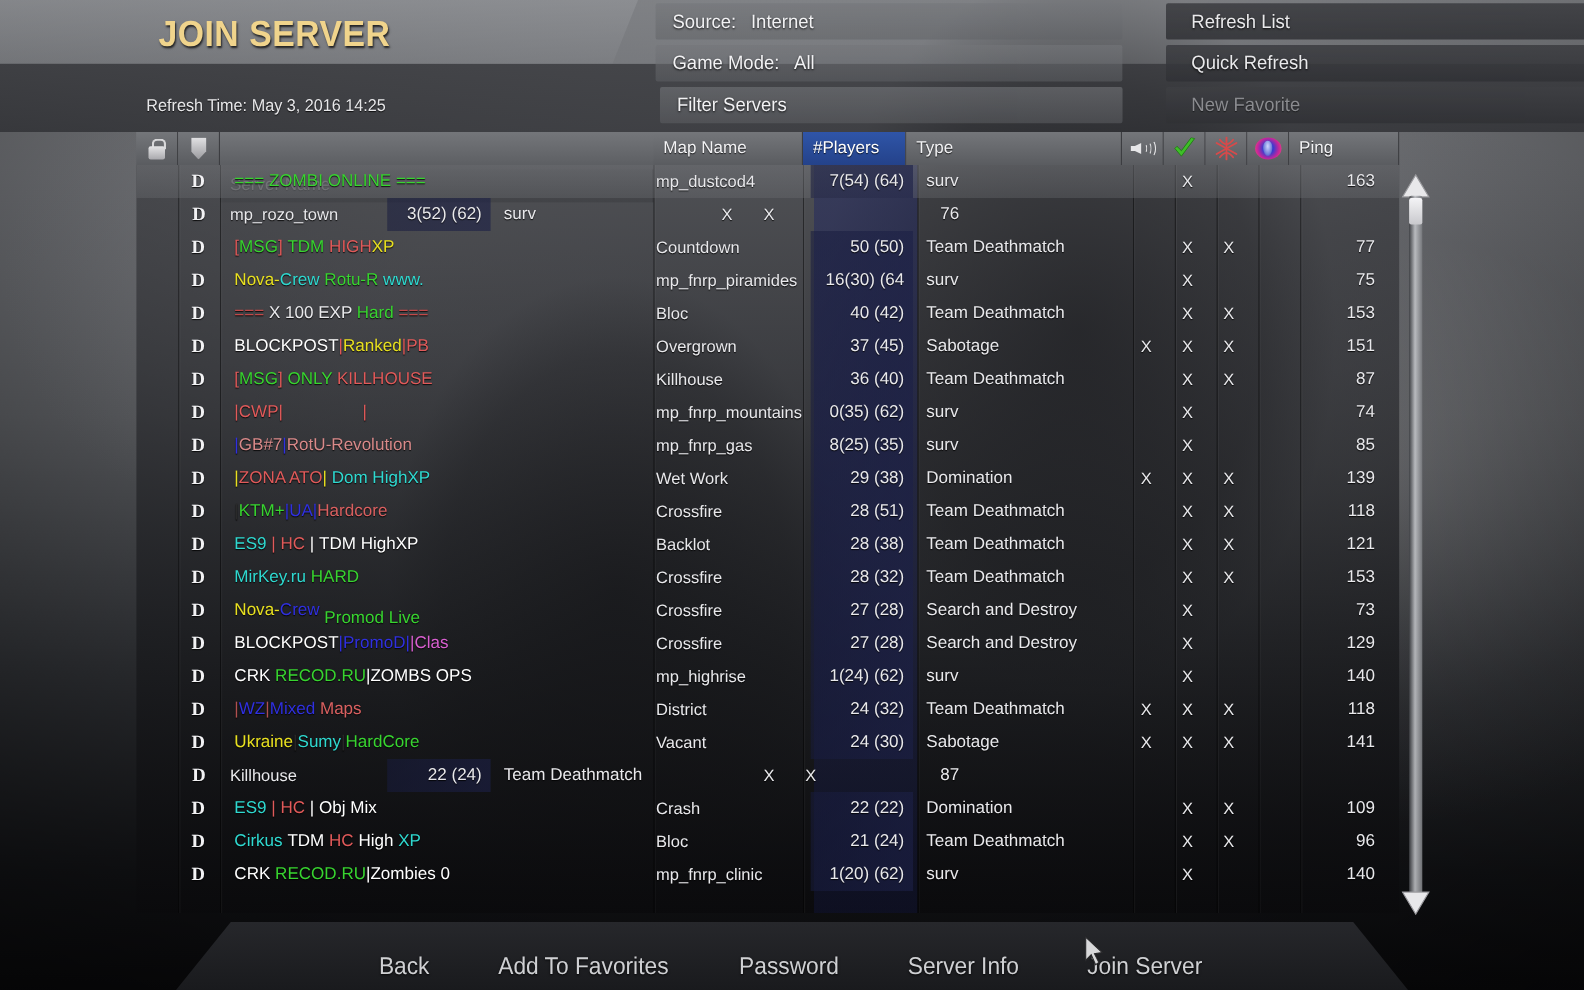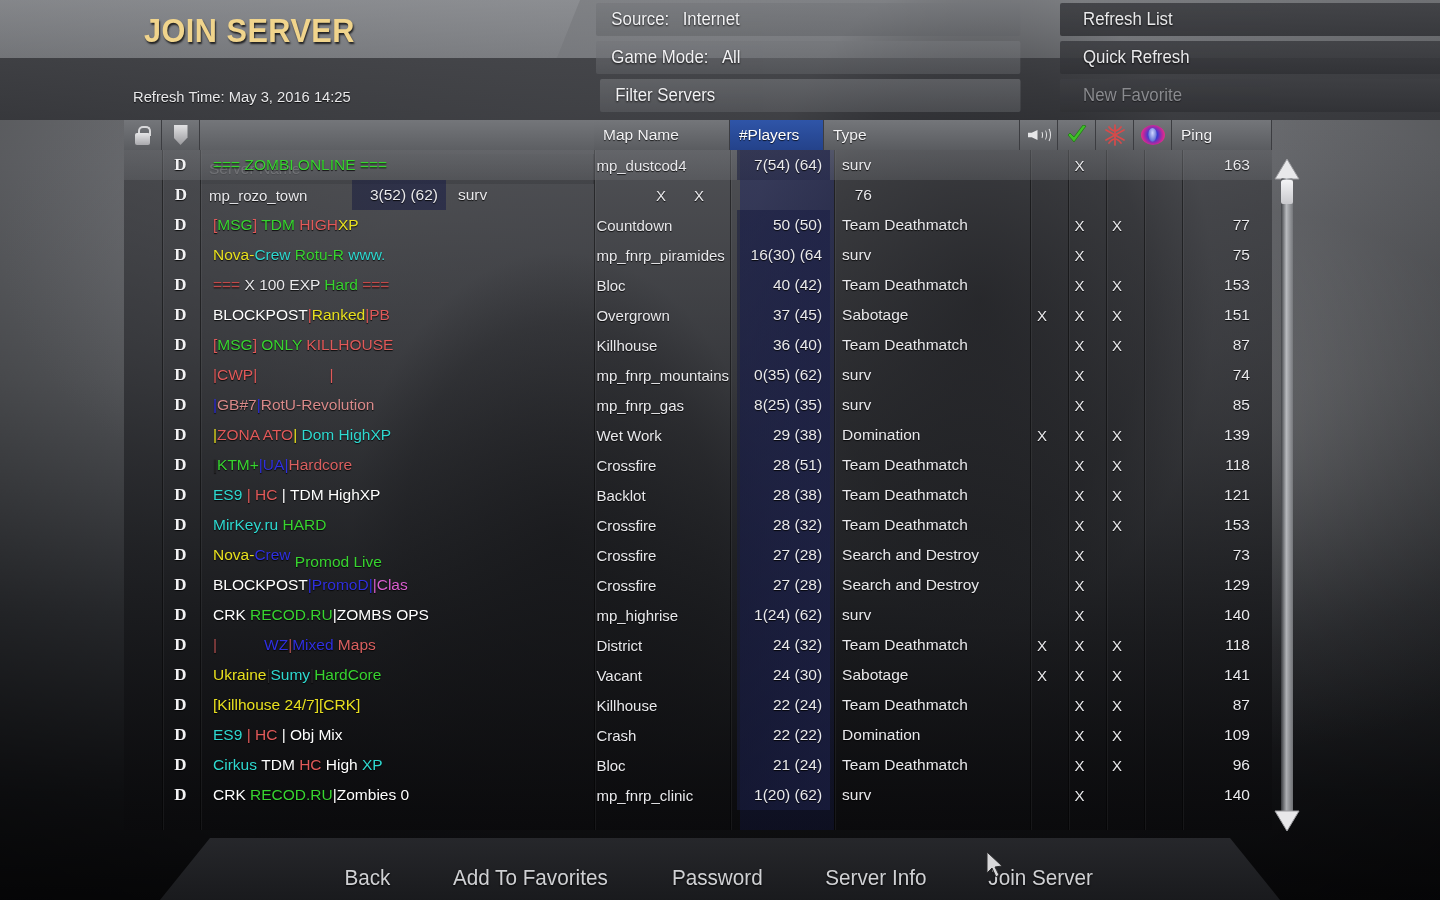--- a/index.html
+++ b/index.html
@@ -651,21 +651,21 @@
           <div class="cell c-x">X</div>
           <div class="cell c-x"></div>
           <div class="cell c-x"></div>
           <div class="cell c-ping">140</div>
         </div>
         <div class="row">
           <div class="cell c-lock"></div>
           <div class="cell c-ded">D</div>
           <div class="cell c-name">
             <span class="seg" style="color: rgb(176, 80, 80);">|</span>
-            <span class="seg" style="color: rgb(48, 48, 224); padding-left: 47px;">WZ</span>
+            <span class="seg" style="color: rgb(48, 48, 224);">WZ</span>
             <span class="seg" style="color: rgb(176, 80, 80);">|</span>
             <span class="seg" style="color: rgb(48, 48, 224);">Mixed</span>
             <span class="seg" style="color: rgb(217, 96, 96);"> Maps</span>
           </div>
           <div class="cell c-map">District</div>
           <div class="cell c-play">24 (32)</div>
           <div class="cell c-type">Team Deathmatch</div>
           <div class="cell c-x">X</div>
           <div class="cell c-x">X</div>
           <div class="cell c-x">X</div>
@@ -687,23 +687,20 @@
           <div class="cell c-type">Sabotage</div>
           <div class="cell c-x">X</div>
           <div class="cell c-x">X</div>
           <div class="cell c-x">X</div>
           <div class="cell c-x"></div>
           <div class="cell c-ping">141</div>
         </div>
         <div class="row">
           <div class="cell c-lock"></div>
           <div class="cell c-ded">D</div>
-          <div class="cell c-name">
-            <span class="seg" style="color: rgb(232, 224, 32);">[Killhouse 24/7][CRK]</span>
-          </div>
           <div class="cell c-map">Killhouse</div>
           <div class="cell c-play">22 (24)</div>
           <div class="cell c-type">Team Deathmatch</div>
           <div class="cell c-x"></div>
           <div class="cell c-x">X</div>
           <div class="cell c-x">X</div>
           <div class="cell c-x"></div>
           <div class="cell c-ping">87</div>
         </div>
         <div class="row">

